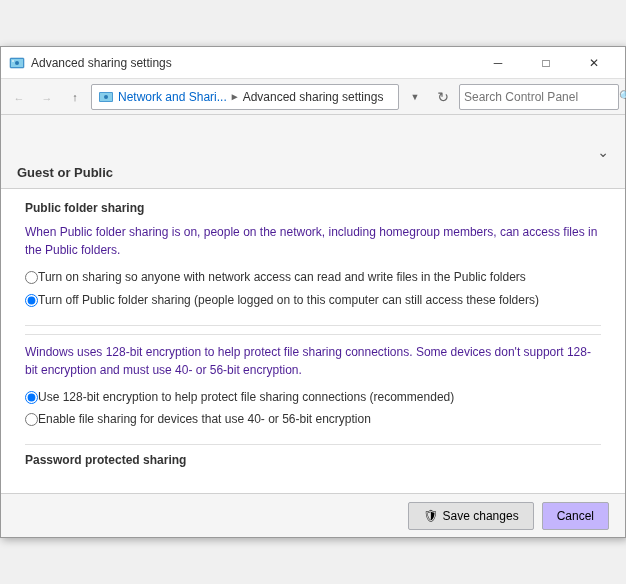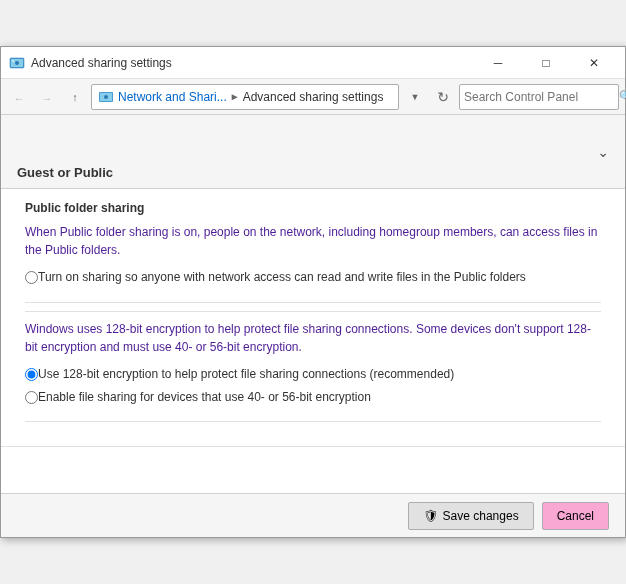--- a/index.html
+++ b/index.html
@@ -219,21 +219,21 @@
       display: flex;
       align-items: center;
       justify-content: flex-end;
       padding: 0 16px;
       gap: 8px;
     }
     .footer-btn {
       height: 28px;
       padding: 0 14px;
       border: 1px solid #abadb3;
-      background: #f9a8d4;
+      background: #c4b5fd;
       font-size: 12px;
       cursor: pointer;
       border-radius: 2px;
       display: flex;
       align-items: center;
       gap: 4px;
     }
     .footer-btn.primary {
       background: #e1e1e1;
       border-color: #abadb3;
@@ -294,20 +294,24 @@
 
       <div class="section-content">
 
         <div class="subsection">
           <div class="subsection-title">Public folder sharing</div>
           <p class="description-text">When Public folder sharing is on, people on the network, including homegroup members, can access files in the Public folders.</p>
           <div class="radio-option">
             <input type="radio" name="public-folder" id="pfs-on" style="">
             <label for="pfs-on" class="radio-label">Turn on sharing so anyone with network access can read and write files in the Public folders</label>
           </div>
+          <div class="radio-option">
+            <input type="radio" name="public-folder" id="pfs-off" checked="" style="">
+            <label for="pfs-off" class="radio-label">Turn off Public folder sharing (people logged on to this computer can still access these folders)</label>
+          </div>
         </div>
 
         <hr class="section-divider">
 
 
         <hr class="section-divider">
 
         <div class="subsection">
           <p class="description-text">Windows uses 128-bit encryption to help protect file sharing connections. Some devices don't support 128-bit encryption and must use 40- or 56-bit encryption.</p>
           <div class="radio-option">
@@ -315,20 +319,24 @@
             <label for="fsc-128" class="radio-label">Use 128-bit encryption to help protect file sharing connections (recommended)</label>
           </div>
           <div class="radio-option">
             <input type="radio" name="file-sharing" id="fsc-40" style="">
             <label for="fsc-40" class="radio-label">Enable file sharing for devices that use 40- or 56-bit encryption</label>
           </div>
         </div>
 
         <hr class="section-divider">
 
+        <div class="subsection">
+          <div class="subsection-title">Password protected sharing</div>
+
+        </div>
 
       </div>
     </div>
   </div>
 
   <div class="footer">
     <button class="footer-btn primary">
       <span>🛡</span>
       <span>Save changes</span>
     </button>

